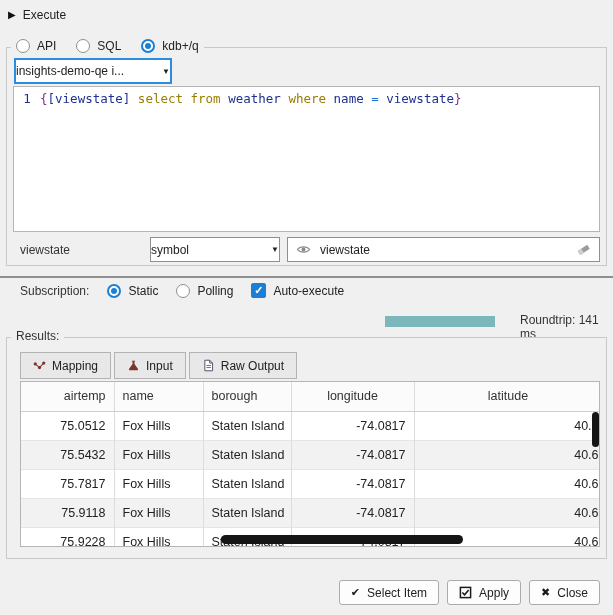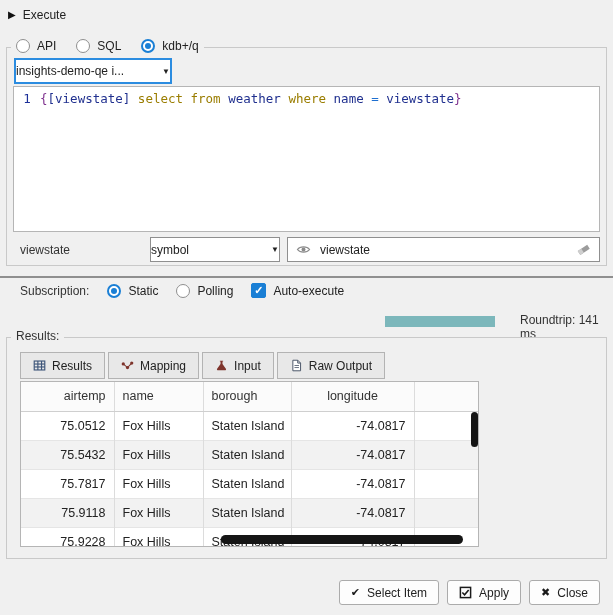--- a/index.html
+++ b/index.html
@@ -49,21 +49,21 @@
 
   
   .progress{ position:absolute; left:385px; top:316px; width:110px; height:11px; background:var(--progress); }
   .roundtrip{ position:absolute; left:505px; top:313px; color:#333;margin-left:15px; }
 
   
   .tabs{ position:absolute; left:20px; top:352px; display:flex; gap:3px; }
   .tab{ height:27px; background:#e8e8e8; border:1px solid #b3b3b3; display:flex; align-items:center; gap:6px; padding:0 12px; cursor:default; }
 
   
-  .table-wrap{ position:absolute; left:20px; top:381px; width:459px; height:166px; background:#fff;
+  .table-wrap{ position:absolute; left:20px; top:381px; width:580px; height:166px; background:#fff;
                border:1px solid #b5b5b5; overflow:hidden; }
   table{ border-collapse:collapse; table-layout:fixed; width:593px; font-size:12.5px; }
   th, td{ border-right:1px solid #dcdcdc; height:29px; padding:0 8px; font-weight:normal; color:#222; white-space:nowrap; overflow:hidden; }
   thead th{ border-bottom:1px solid #cfcfcf; background:#fbfbfb; color:#333; }
   th:last-child{ padding-right:20px; }
   tbody tr{ border-bottom:1px solid #e5e5e5; }
   tbody tr:nth-child(even){ background:#f2f2f2; }
   col.c0{width:93px} col.c1{width:89px} col.c2{width:88px} col.c3{width:123px} col.c4{width:200px}
 
   .vscroll-thumb{ position:absolute; right:0; top:30px; width:7px; height:35px; background:#151515; border-radius:4px; }
@@ -165,34 +165,20 @@
   <div class="groupbox" style="left:6px; top:337px; width:601px; height:222px;">
     <div class="legend" style="left:4px;">
       <span class="gb-label">Results:</span>
     </div>
   </div>
 
   <div class="tabs">
     <div class="tab">
       <span>
         <svg class="icon-svg" width="13" height="13" viewBox="0 0 16 16">
-          <g stroke="#3d5579" stroke-width="1.4" fill="none">
-            <rect x="1.5" y="2.5" width="13" height="11"></rect>
-            <line x1="1.5" y1="6.2" x2="14.5" y2="6.2"></line>
-              <line x1="1.5" y1="9.8" x2="14.5" y2="9.8"></line>
-            <line x1="6" y1="2.5" x2="6" y2="13.5"></line>
-              <line x1="10.5" y1="2.5" x2="10.5" y2="13.5"></line>
-          </g>
-        </svg>
-      </span>
-      <span>Results</span>
-    </div>
-    <div class="tab">
-      <span>
-        <svg class="icon-svg" width="13" height="13" viewBox="0 0 16 16">
           <g fill="#7e342c">
             <circle cx="2.8" cy="6" r="2"></circle>
               <circle cx="8" cy="10.5" r="2"></circle>
               <circle cx="13.2" cy="5" r="2"></circle>
           </g>
           <path d="M2.8 6 L8 10.5 L13.2 5" stroke="#7e342c" stroke-width="1.3" fill="none"></path>
         </svg>
       </span>
       <span>Mapping</span>
     </div>

